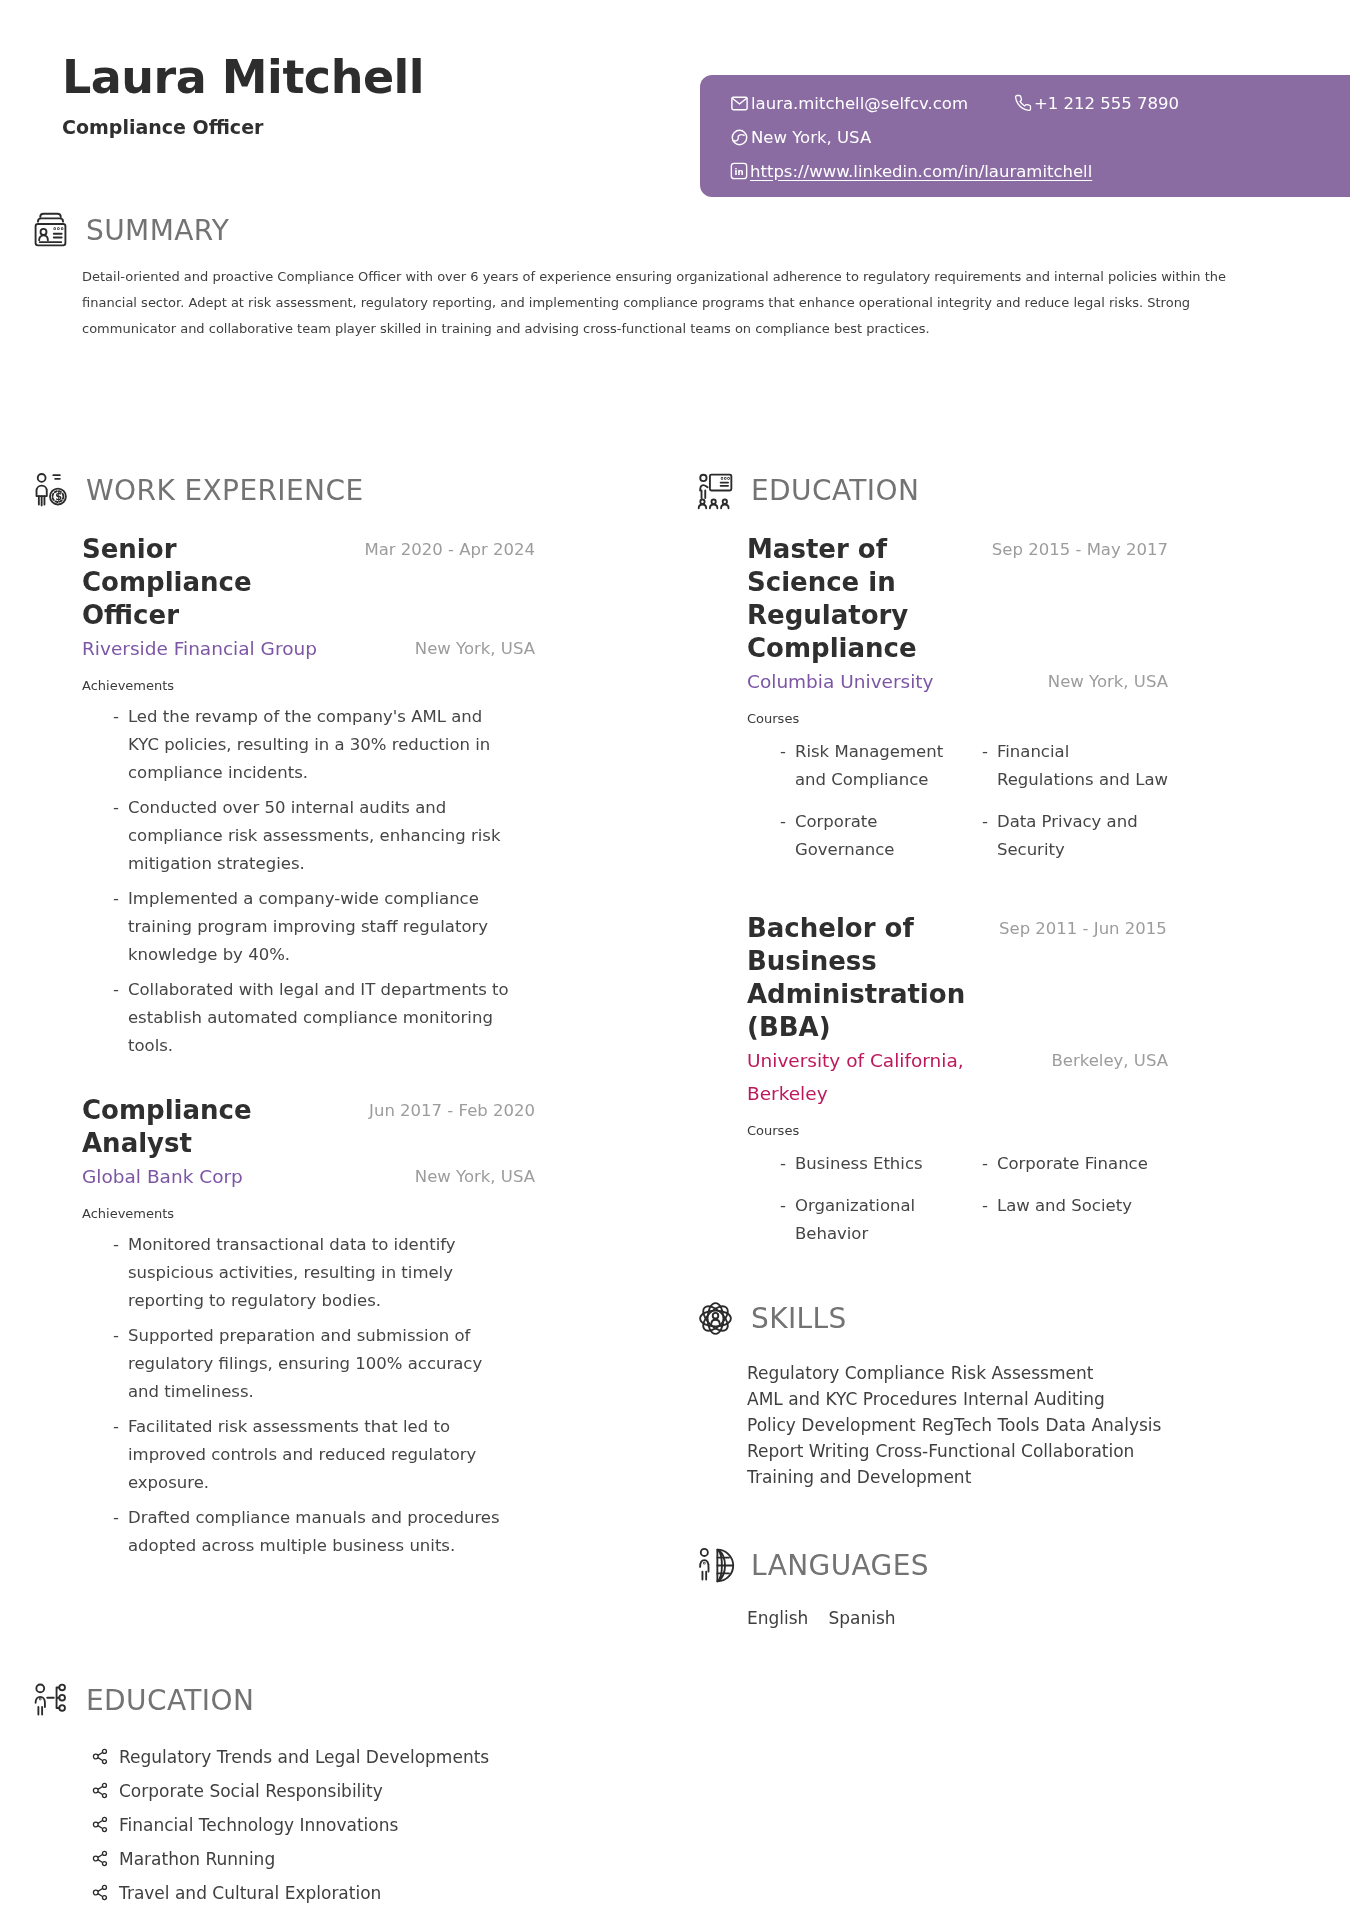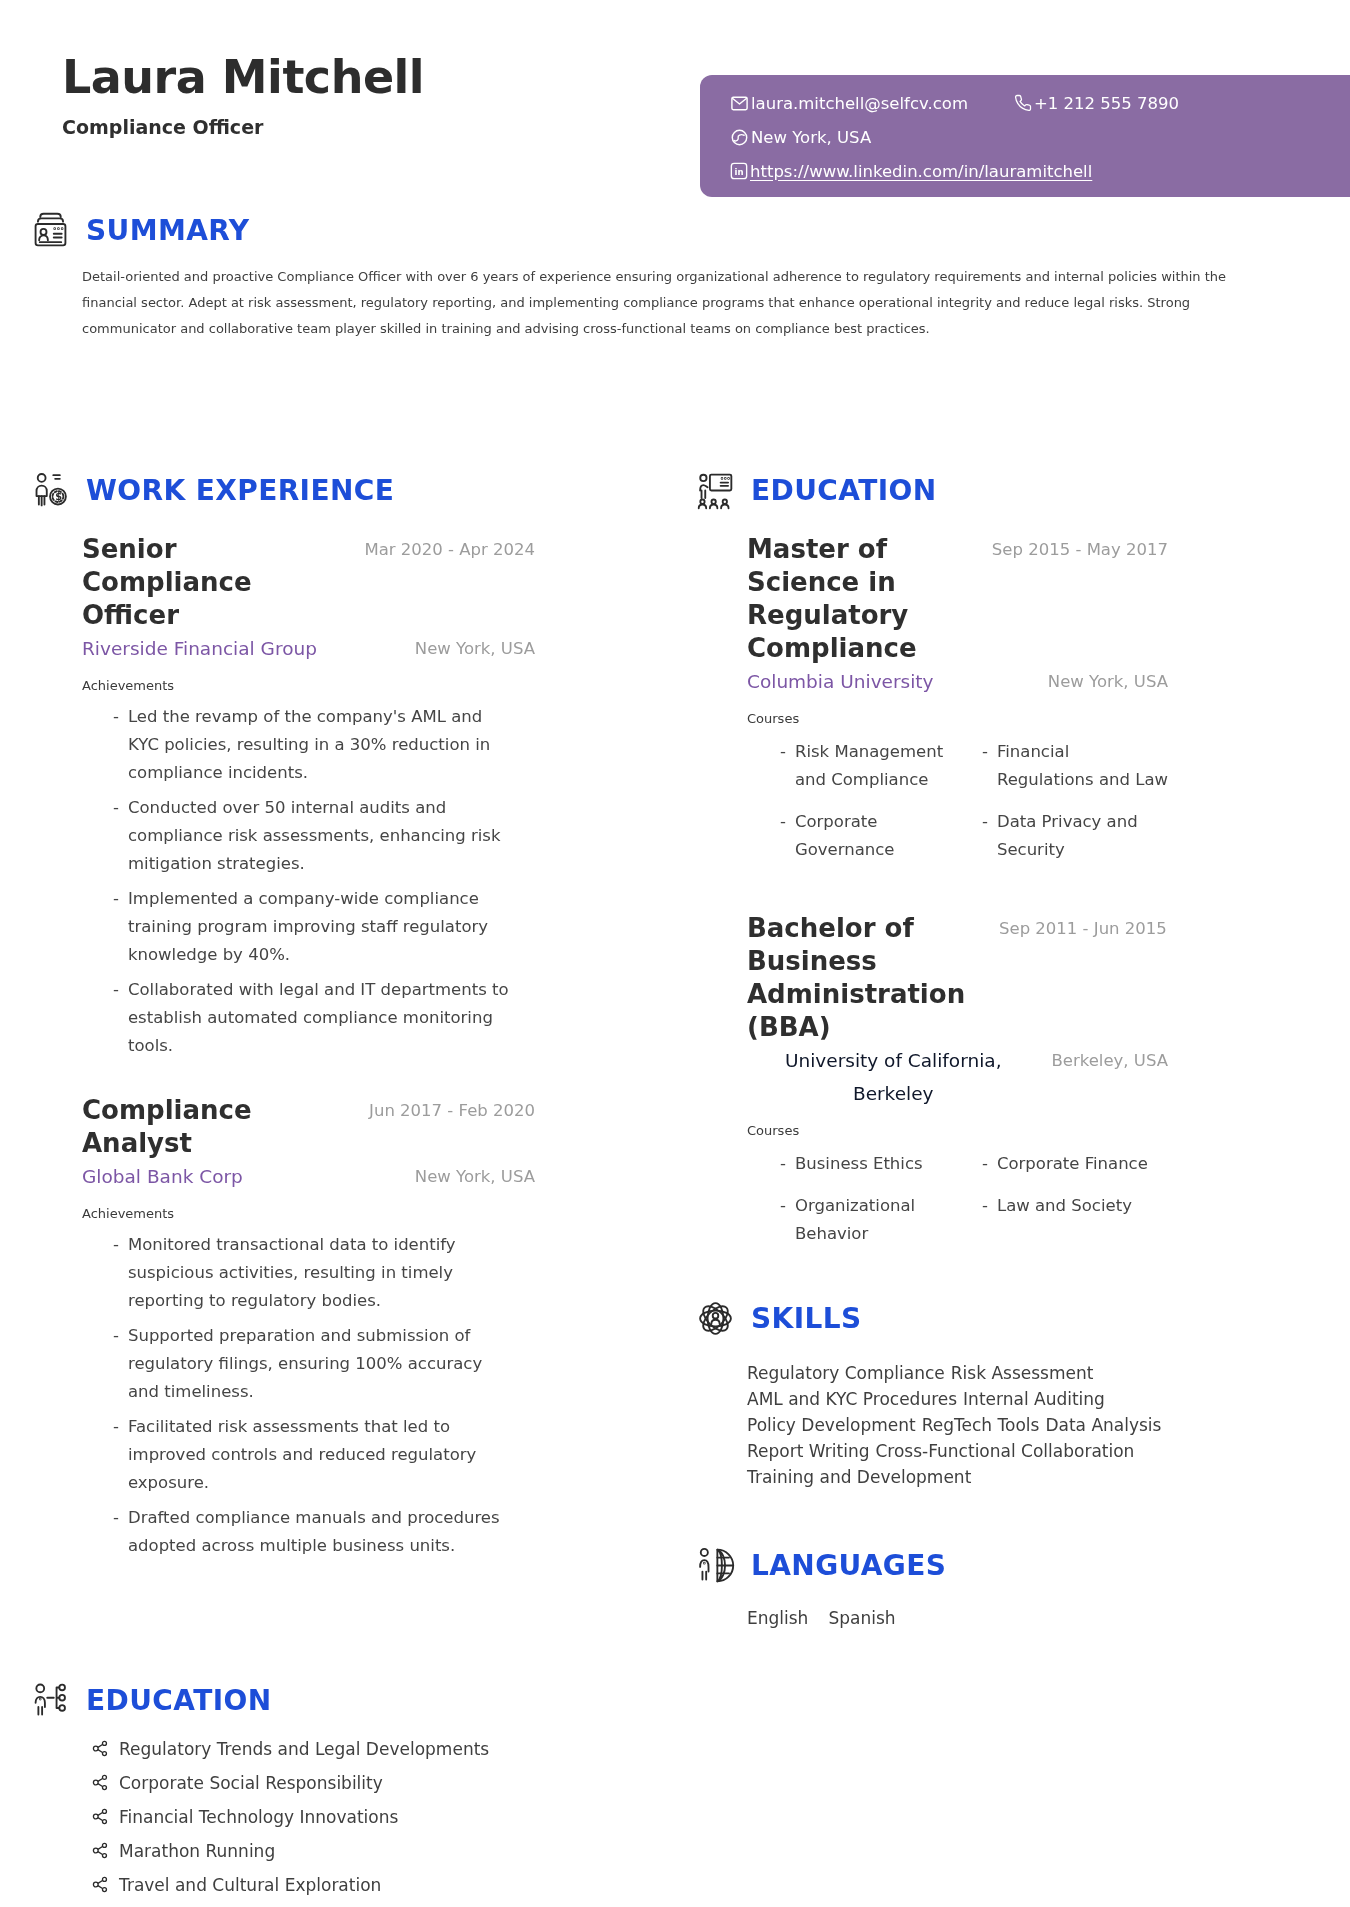--- a/index.html
+++ b/index.html
@@ -26,21 +26,21 @@
     font-size:16.5px;
   }
   .c-row{display:flex;align-items:center;height:34px;}
   .c-item{display:flex;align-items:center;gap:2px;white-space:nowrap;}
   .c-item svg{display:block;}
   .c-phone{margin-left:46px;}
   .c-link{color:#fff;text-decoration:underline;text-underline-offset:3px;cursor:pointer;}
   
   .sec-head{display:flex;align-items:center;gap:15px;}
   .sec-icon{width:41px;height:41px;flex:none;display:block;}
-  .sec-head h2{font-size:28px;font-weight:700;color:#1d4ed8;letter-spacing:0.4px;margin:0;}
+  .sec-head h2{font-size:28px;font-weight:400;color:#737373;letter-spacing:0.4px;margin:0;}
   .sec-body{margin-left:52px;}
   
   .summary{margin-top:72px;}
   .summary p{margin:13px 0 0 0;max-width:1190px;font-size:13px;line-height:26px;color:#3e3e3e;}
   
   .columns{display:flex;margin-top:128px;}
   .col-left{width:505px;flex:none;}
   .col-right{width:473px;flex:none;margin-left:160px;}
   
   .entry{margin-top:22px;}
@@ -59,21 +59,21 @@
   .course{display:flex;gap:9px;font-size:16.5px;line-height:28px;color:#454545;}
   .degree2{margin-top:48px;}
   
   .skills{margin-top:50px;}
   .skill-list{display:flex;flex-wrap:wrap;column-gap:32px;row-gap:20px;margin-top:24px;max-width:420px;
               font-size:17px;color:#3f3f3f;gap:6px;}
   .languages{margin-top:58px;}
   .lang-list{display:flex;column-gap:20px;margin-top:22px;font-size:17px;color:#3f3f3f;}
   
   .interests{margin-top:120px;}
-  .interest-list{margin:18px 0 0 10px;display:flex;flex-direction:column;row-gap:14px;}
+  .interest-list{margin:26px 0 0 10px;display:flex;flex-direction:column;row-gap:14px;}
   .interest{display:flex;align-items:center;gap:10px;font-size:17px;color:#3f3f3f;}
   .interest svg{flex:none;display:block;}
   .icon-stroke{fill:none;stroke:#2b2b2b;stroke-width:2;stroke-linecap:round;stroke-linejoin:round;}
 </style>
 </head>
 <body>
 
 <div class="page">
 
   <header>
@@ -387,21 +387,21 @@
                 </div>
               </div>
           </article>
 
           <article class="entry edu degree2">
             <div class="entry-row">
               <h3>Bachelor of Business Administration (BBA)</h3>
               <span class="meta">Sep 2011 - Jun 2015</span>
             </div>
             <div class="entry-row">
-              <span class="company" style="color: #0f172a; text-align: center;">University of California, Berkeley</span>
+              <span class="company" style="color: #be185d;">University of California, Berkeley</span>
               <span class="meta">Berkeley, USA</span>
             </div>
             <h4 class="sub-label">Courses</h4>
             <div class="courses">
 
             <div class="course">
                   <span class="dash">-</span>
                   <span>Business Ethics</span>
                 </div>
                 <div class="course">

